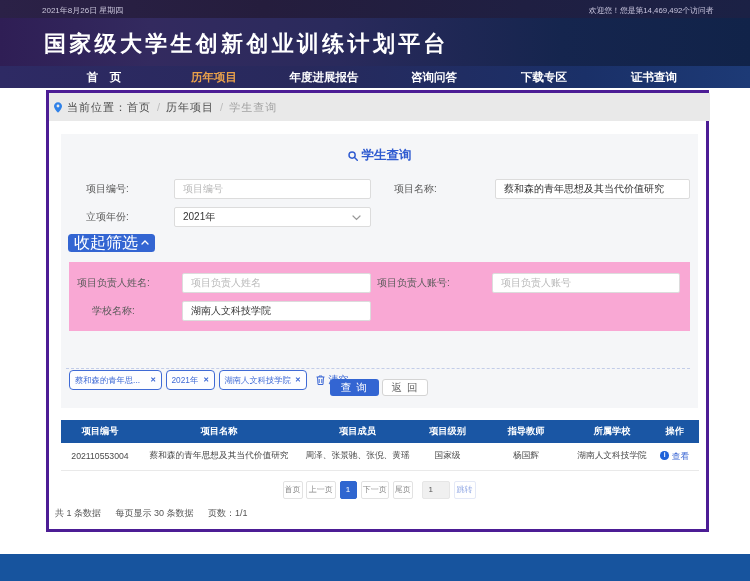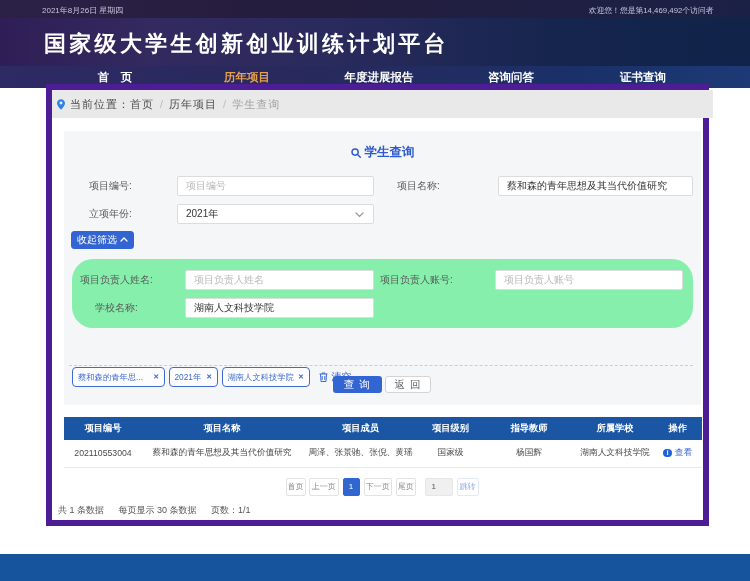--- a/index.html
+++ b/index.html
@@ -35,22 +35,22 @@
   .nav-inner {
     position:absolute; left:49px; top:0; width:660px; height:22px; display:flex;
   }
   .nav-item {
     flex:1; text-align:center; line-height:22px; font-size:11.5px; font-weight:bold;
     color:#ffffff; cursor:pointer; white-space:nowrap;
   }
   .nav-item.active { color:#e8a04a; }
   
   .main {
-    position:absolute; left:46px; top:84px; width:663px; height:442px;
-    background:#ffffff; border:6px solid #4c1d95;
+    position:absolute; left:46px; top:90px; width:663px; height:442px;
+    background:#ffffff; border:3px solid #4c1d95;
   }
   .breadcrumb {
     position:absolute; left:0; top:0; width:661px; height:28px; background:#e9e9e9;
     display:flex; align-items:center; font-size:11px; letter-spacing:1px; color:#4d4d4d;
   }
   .crumb-pin { margin-left:5px; margin-right:5px; display:inline-flex; }
   .crumb-sep { color:#bcbcbc; margin:0 6px; letter-spacing:0; }
   .crumb-current { color:#a3a3a3; }
   
   .panel {
@@ -75,25 +75,25 @@
     position:absolute; right:9px; top:7px;
   }
   .lbl-code   { left:0;     top:45px;  width:93px;  }
   .inp-code   { left:113px; top:45px;  width:197px; }
   .lbl-name   { left:300px; top:45px;  width:109px; }
   .inp-name   { left:434px; top:45px;  width:195px; }
   .lbl-year   { left:0;     top:73px;  width:93px;  }
   .inp-year   { left:113px; top:73px;  width:197px; }
   .collapse-btn {
     position:absolute; left:7px; top:100px; height:17.5px; padding:0 6px;
-    background:#3365d2; border-radius:3.5px; color:#ffffff; font-size:10px;
+    background:#3365d2; border-radius:3.5px; color:#ffffff; font-size:16px;
     line-height:17.5px; cursor:pointer; display:inline-flex; align-items:center; gap:3px;
   }
   .gray-panel {
-    position:absolute; left:8px; top:128px; width:621px; height:69px; background:#86efac;border-radius:21px;
+    position:absolute; left:8px; top:128px; width:621px; height:69px; background:#f9a8d4;
   }
   .lbl-leader  { left:0;     top:11px; width:89px;  }
   .inp-leader  { left:113px; top:11px; width:189px; }
   .lbl-account { left:290px; top:11px; width:109px; }
   .inp-account { left:423px; top:11px; width:188px; }
   .lbl-school  { left:0;     top:39px; width:89px;  }
   .inp-school  { left:113px; top:39px; width:189px; }
   
   .tags-row {
     position:absolute; left:8px; top:208px; height:20px; display:flex; align-items:center;margin-top:28px;
@@ -126,21 +126,21 @@
   }
   .tbl th {
     background:#1a56a4; color:#ffffff; font-size:9.2px; font-weight:bold;
     height:22.5px; text-align:center; padding:0 2px;
   }
   .tbl td {
     height:27.5px; font-size:8.7px; color:#4a4a4a; text-align:center;
     border-bottom:1px solid #e9e9e9; padding:0 2px; white-space:nowrap; overflow:hidden;
   }
   .c1{width:78px}.c2{width:160px}.c3{width:117px}.c4{width:63px}.c5{width:94px}.c6{width:78px}.c7{width:47.5px}
-  .view-link { color:#3f6ad5; cursor:pointer; display:inline-flex; align-items:center; gap:3px; }
+  .view-link { color:#3f6ad5; cursor:pointer; display:inline-flex; align-items:flex-start; gap:3px; }
   .info-ico {
     width:8.5px; height:8.5px; border-radius:50%; background:#1f62d9; color:#ffffff;
     font-size:6.5px; line-height:8.5px; text-align:center; font-weight:bold; display:inline-block;
     font-style:normal;
   }
   
   .pager { position:absolute; left:0; top:388px; width:661px; height:18px; }
   .pg {
     position:absolute; top:0; height:18px; border:1px solid #e2e2e2; border-radius:2px;
     background:#ffffff; color:#8a8a8a; font-size:8px; text-align:center; line-height:16px;
@@ -174,20 +174,21 @@
 <div class="banner">
   <div class="banner-title">国家级大学生创新创业训练计划平台</div>
 </div>
 
 <div class="nav">
   <div class="nav-inner">
     <div class="nav-item">首　页</div>
     <div class="nav-item active">历年项目</div>
     <div class="nav-item">年度进展报告</div>
     <div class="nav-item">咨询问答</div>
+    <div class="nav-item">下载专区</div>
     <div class="nav-item">证书查询</div>
   </div>
 </div>
 
 <div class="main">
 
   <div class="breadcrumb">
     <span class="crumb-pin">
       <svg width="8" height="11" viewBox="0 0 9 12">
           <path d="M4.5 0C2 0 0 2 0 4.4 0 7.7 4.5 12 4.5 12S9 7.7 9 4.4C9 2 7 0 4.5 0z" fill="#2f81e8"></path>

